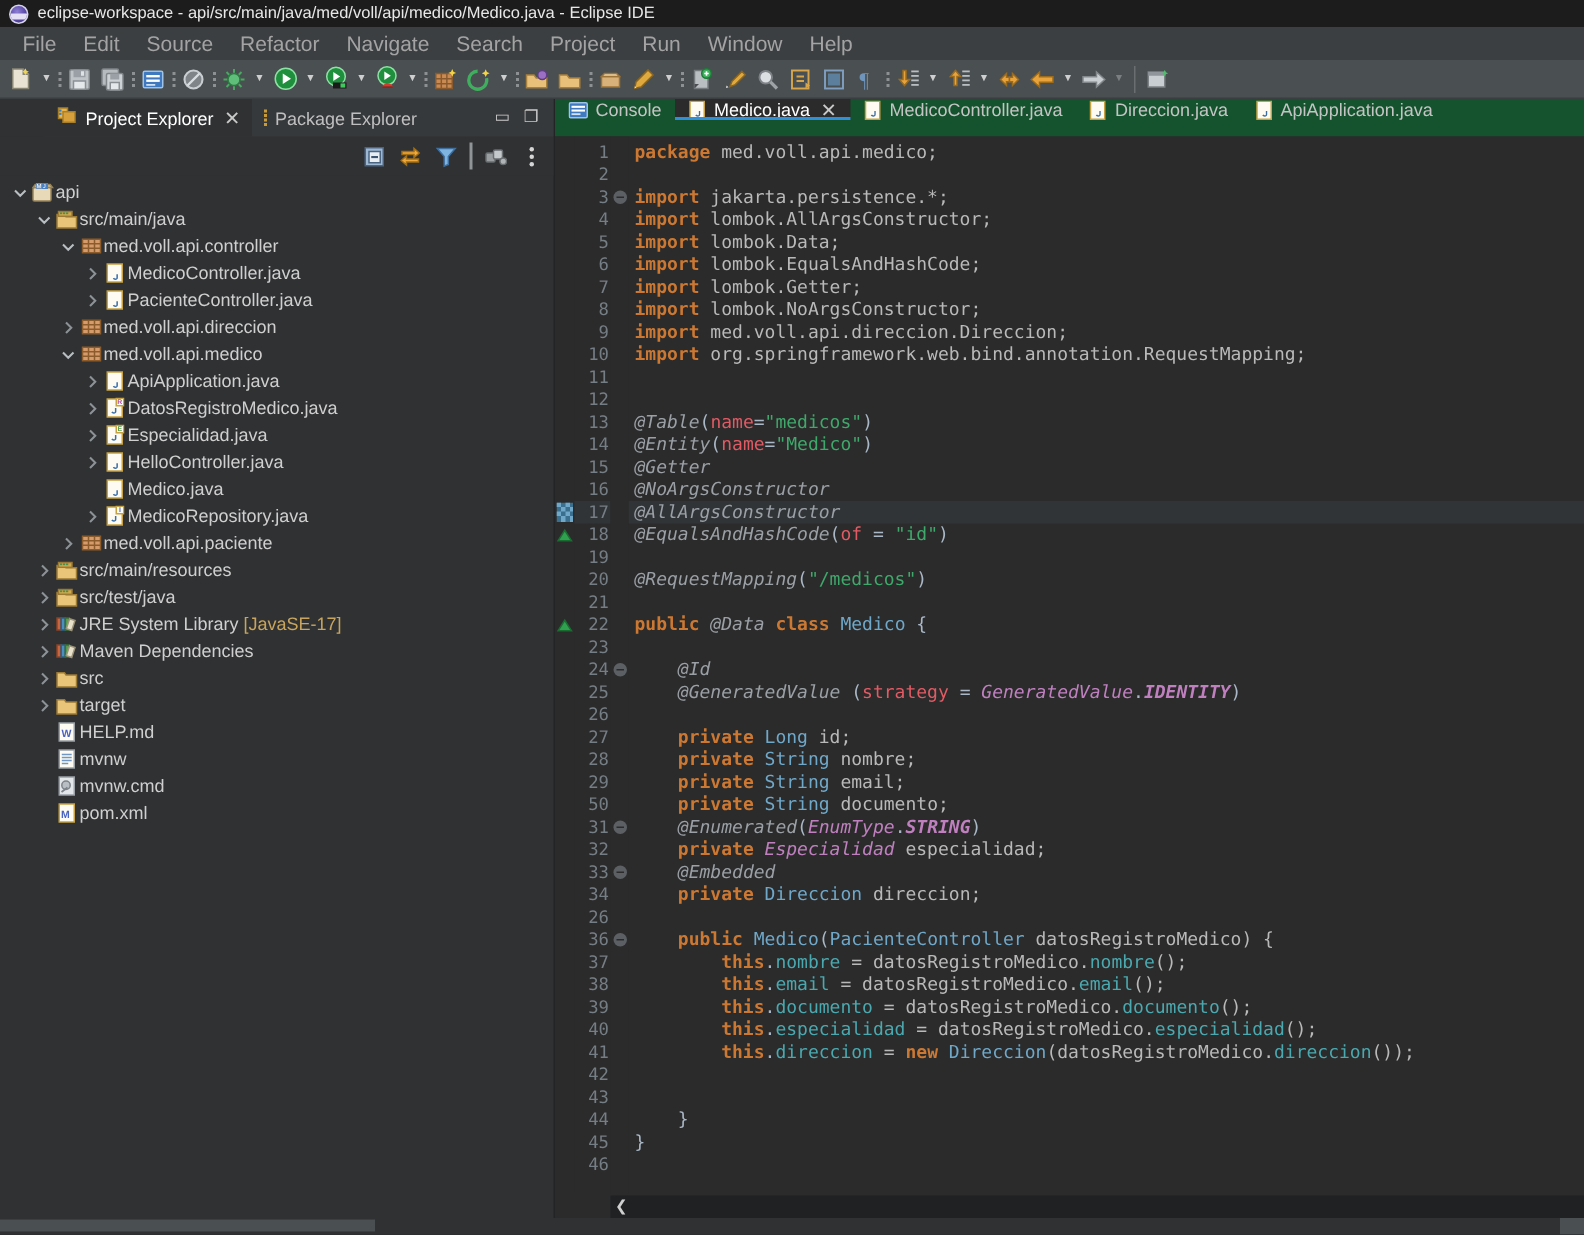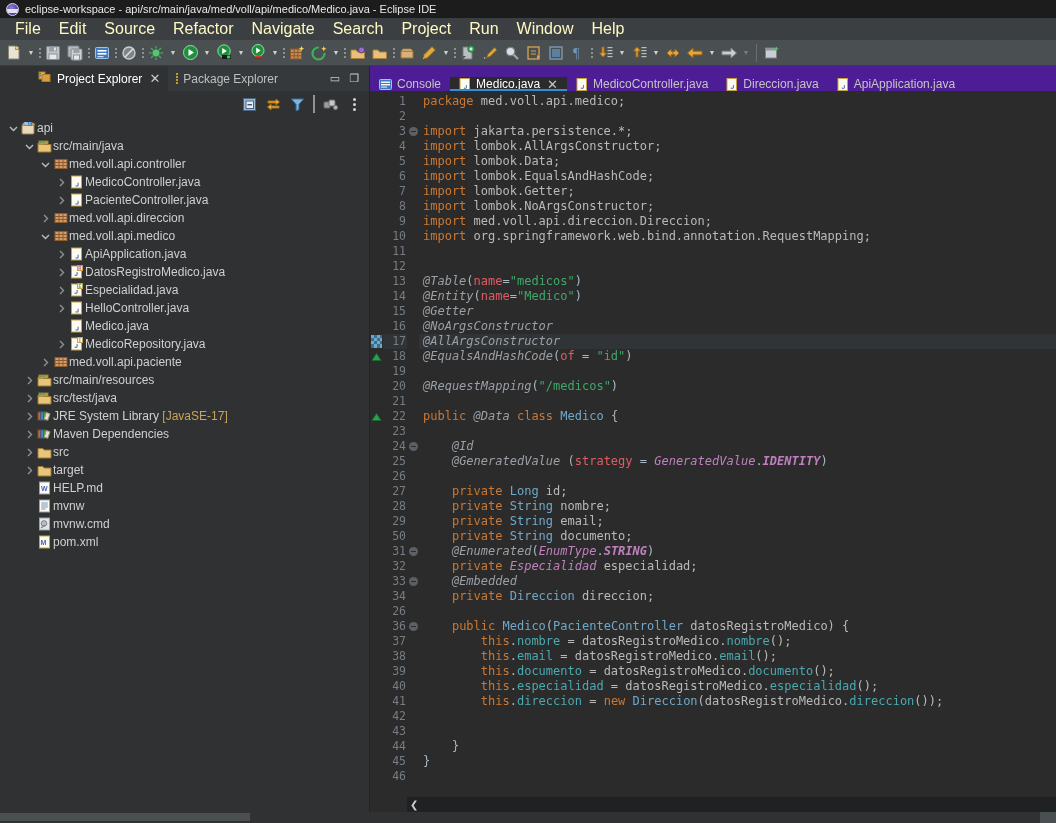--- a/index.html
+++ b/index.html
@@ -23,21 +23,21 @@
     border: 1px solid #d9d4ee; flex: none; position: relative; overflow: hidden;
   }
   #titlebar .eclipse-logo::after {
     content: ""; position: absolute; left: 0; right: 0; bottom: 2px;
     height: 4px; background: #e4dff5;
   }
 
   
   #menubar {
     height: 22px; background: #3b3f41; display: flex; align-items: center;
-    padding-left: 6px; font-size: 16px; color: #fef9c3;
+    padding-left: 6px; font-size: 14px; color: #a3a3a3;
   }
   #menubar .menu-item { padding: 2px 9px; cursor: default; line-height: 16px; }
 
   
   #toolbar {
     height: 26px; background: #4a4f51;
     display: flex; align-items: center; padding: 0 3px; gap: 0px;
     border-bottom: 1px solid #3a3e40;
   }
   .tb { width: 22px; height: 22px; display: flex; align-items: center; justify-content: center; flex: none; }
@@ -83,21 +83,21 @@
   #tree { flex: 1; overflow: hidden; padding-top: 2px; font-size: 12px; color: #cfcfcf; }
   .row { height: 18px; display: flex; align-items: center; white-space: nowrap; line-height: 18px; }
   .tw { width: 14px; flex: none; display: flex; align-items: center; justify-content: center; }
   .tw svg { display: block; }
   .ico { width: 17px; flex: none; display: flex; align-items: center; justify-content: center; }
   .lbl { color: #cfcfcf; }
   .lbl .dim { color: #c8a45c; }
 
   
   #right { flex: 1; display: flex; flex-direction: column; background: #2b2b2b; min-width: 0; }
-  #etabs { height: 25px; display: flex; align-items: flex-end; background: #4c1d95; }
+  #etabs { height: 25px; display: flex; align-items: flex-start; background: #14532d; }
   .etab { display: flex; align-items: center; gap: 5px; padding: 0 9px; font-size: 12px;
           color: #c4c4c4; white-space: nowrap; position: relative; }
   .etab.active { background: #2b2b2b; color: #ffffff; }
   .etab.active::after { content:""; position:absolute; left:0; right:0; bottom:0; height:2px; background:#2f8fd9; }
   .etab .tabclose { font-size: 13px; color: #c9c9c9; margin-left: 2px; line-height: 1; }
 
   #editor-wrap { flex: 1; display: flex; flex-direction: column; background: #2b2b2b; min-height: 0; position: relative; }
   #editor-body { flex: 1; display: flex; min-height: 0; overflow: hidden; }
 
   #ruler { width: 13px; flex: none; background: #2b2b2b; padding-top: 3px; }
@@ -113,21 +113,21 @@
   .fm { height: 15px; display: flex; align-items: center; justify-content: center; }
   .fm .circ { width: 9px; height: 9px; border-radius: 50%; background: #5c6064; position: relative; }
   .fm .circ::after { content:""; position:absolute; left:2px; right:2px; top:4px; height:1px; background:#2b2b2b; }
 
   #code { flex: 1; padding-top: 3px; min-width: 0; overflow: hidden;
           font-family: "DejaVu Sans Mono", monospace; font-size: 12px; }
   .cl { height: 15px; line-height: 15px; white-space: pre; padding-left: 4px; }
   .cl.hl { background: #313437; }
 
   
-  .k   { color: #cc7832; }            
+  .k   { color: #cc7832; font-weight: bold; }            
   .ann { color: #9aa0a6; font-style: italic; }  
   .attr{ color: #e15b64; }            
   .str { color: #3fa86b; }            
   .typ { color: #6fa8c9; }            
   .typi{ color: #c080c0; font-style: italic; }  
   .typb{ color: #c080c0; font-style: italic; font-weight: bold; } 
   .fld { color: #4aa9b0; }            
   .pln { color: #b9b9b9; }            
   .op  { color: #a9b7c6; }
 

